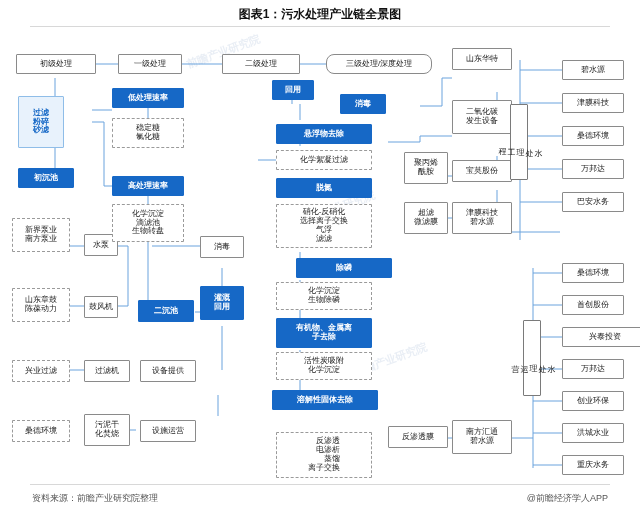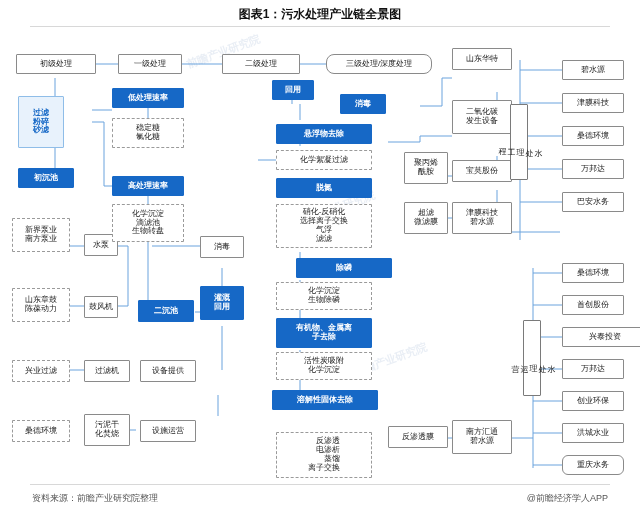--- a/index.html
+++ b/index.html
@@ -230,14 +230,14 @@
 处
 理
 运
 营</div>
   <div class="node plain" style="left:562px;top:263px;width:62px;height:20px;">桑德环境</div>
   <div class="node plain" style="left:562px;top:295px;width:62px;height:20px;">首创股份</div>
   <div class="node plain" style="left:562px;top:327px;width:86px;height:20px;">兴泰投资</div>
   <div class="node plain" style="left:562px;top:359px;width:62px;height:20px;">万邦达</div>
   <div class="node plain" style="left:562px;top:391px;width:62px;height:20px;">创业环保</div>
   <div class="node plain" style="left:562px;top:423px;width:62px;height:20px;">洪城水业</div>
-  <div class="node plain" style="left:562px;top:455px;width:62px;height:20px;border-radius:6px;">重庆水务</div>
+  <div class="node plain" style="left:562px;top:455px;width:62px;height:20px;">重庆水务</div>
 </div>
 
 </body></html>

